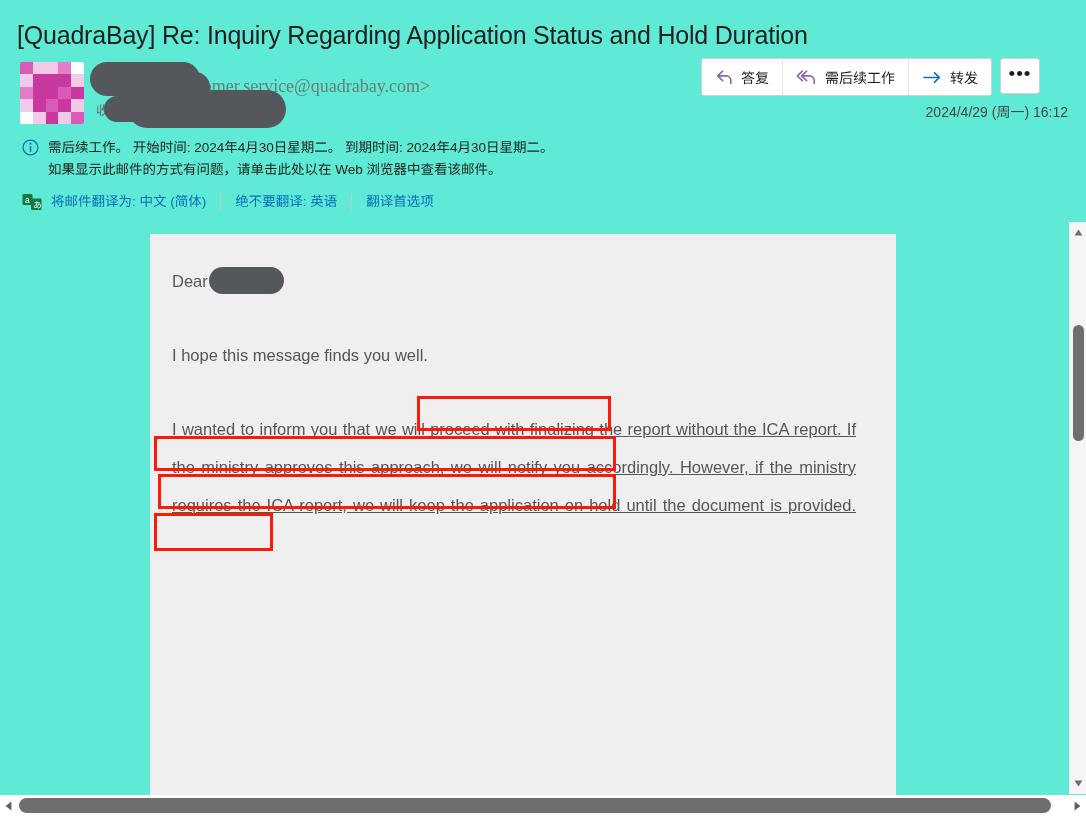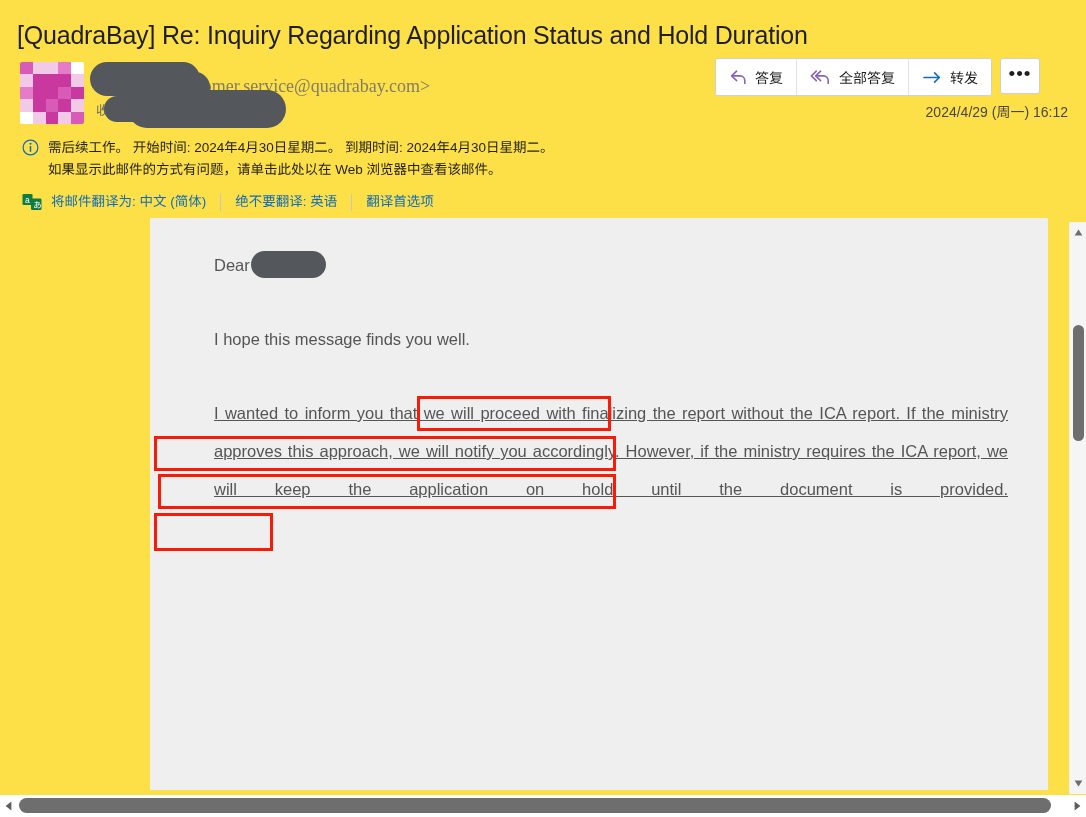--- a/index.html
+++ b/index.html
@@ -10,21 +10,21 @@
     height: 817px;
     overflow: hidden;
     background: #ffffff;
     font-family: "Liberation Sans", "DejaVu Sans", sans-serif;
   }
 
   #app {
     position: relative;
     width: 1086px;
     height: 817px;
-    background: #fde047;
+    background: #5eead4;
   }
 
   
   .subject {
     position: absolute;
     left: 17px;
     top: 19px;
     font-size: 25px;
     line-height: 32px;
     color: #201f1e;
@@ -195,26 +195,25 @@
     width: 1px;
     height: 17px;
     background: #c8c6c4;
     flex: none;
   }
 
   
   .body-panel {
     position: absolute;
     left: 150px;
-    top: 218px;
-    width: 898px;
+    top: 234px;
+    width: 746px;
     height: 572px;
     background: #efefef;
     overflow: hidden;
-    padding-left: 42px;
   }
   .body-inner {
     padding: 28px 40px 0 22px;
   }
   .para {
     font-size: 16.5px;
     line-height: 38px;
     color: #555555;
     text-align: justify;
     text-justify: inter-word;
@@ -373,21 +372,21 @@
       </button>
 
       <button class="btn">
         <span class="glyph">
           <svg width="22" height="17" viewBox="0 0 22 17">
             <path d="M6.3 2.2 L1.4 6.9 L6.3 11.6" fill="none" stroke="#8764b8" stroke-width="1.6" stroke-linecap="round" stroke-linejoin="round"></path>
             <path d="M10.6 2.2 L5.7 6.9 L10.6 11.6" fill="none" stroke="#8764b8" stroke-width="1.6" stroke-linecap="round" stroke-linejoin="round"></path>
             <path d="M6.0 6.9 H13.6 a4.6 4.6 0 0 1 4.6 4.6 V14.4" fill="none" stroke="#8764b8" stroke-width="1.6" stroke-linecap="round"></path>
           </svg>
         </span>
-        <span>全部答复</span>
+        <span>需后续工作</span>
       </button>
 
       <button class="btn">
         <span class="glyph">
           <svg width="21" height="15" viewBox="0 0 21 15">
             <path d="M2 7.5 H17.2" fill="none" stroke="#0f6cbd" stroke-width="1.6" stroke-linecap="round"></path>
             <path d="M12.6 2.9 L17.3 7.5 L12.6 12.1" fill="none" stroke="#0f6cbd" stroke-width="1.6" stroke-linecap="round" stroke-linejoin="round"></path>
           </svg>
         </span>
         <span>转发</span>

